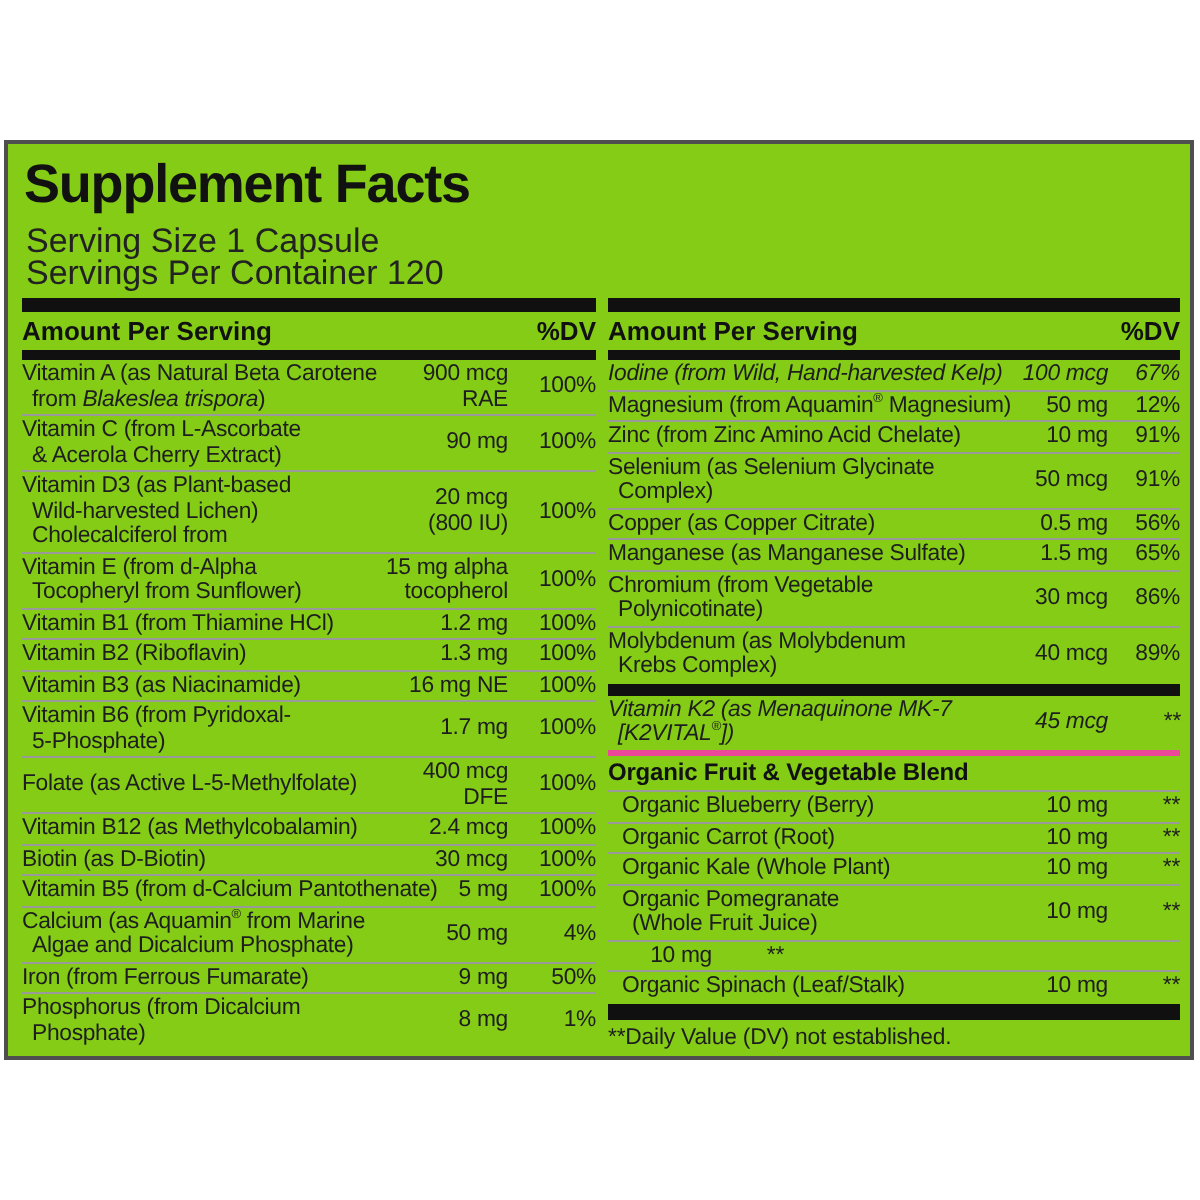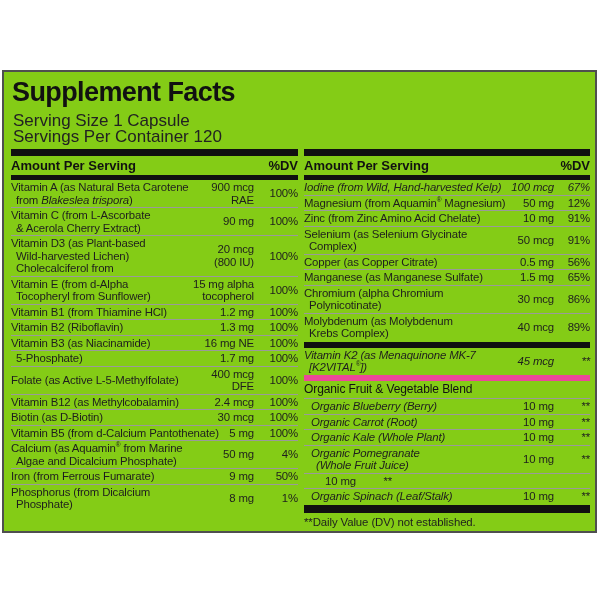--- a/index.html
+++ b/index.html
@@ -37,28 +37,28 @@
     display:flex;align-items:center;
     border-top:1px solid #9a9a9a;
     padding:1px 0 1px 0;
     font-size:11.4px;line-height:12.5px;letter-spacing:-0.15px;
   }
   .row.no-sep, .section-head.no-sep{border-top:0;font-style:italic;}
   #left-rows > .row:first-child{border-top:0;}
   .name{flex:1 1 auto;min-width:0;}
   .name div{white-space:nowrap;}
   .name .cont{padding-left:5px;}
-  .row.indent .name{padding-left:7px;font-style:italic;}
+  .row.indent .name{padding-left:7px;}
   .amount{flex:0 0 auto;min-width:52px;text-align:right;white-space:nowrap;}
   .amount div{white-space:nowrap;}
   .col-left .dv{flex:0 0 44px;width:44px;text-align:right;white-space:nowrap;}
   .col-right .dv{flex:0 0 36px;width:36px;text-align:right;white-space:nowrap;}
   .section-head{
-    border-top:6px solid #ec4899;
-    font-weight:normal;font-size:12px;line-height:13px;
+    border-top:3px solid #ec4899;
+    font-weight:bold;font-size:12px;line-height:13px;
     padding:2.5px 0 2px 0;letter-spacing:-0.1px;color:#111;
   }
   .footnote{font-size:11.4px;line-height:12.5px;padding:3px 0 1px 0;letter-spacing:-0.1px;}
   sup{font-size:6.5px;vertical-align:super;line-height:0;}
   i{}
 </style>
 </head>
 <body>
 
 <div class="label">
@@ -142,20 +142,21 @@
     <div class="name">
               <div>Vitamin B3 (as Niacinamide)</div>
             </div>
     <div class="amount">
               <div>16 mg NE</div>
             </div>
     <div class="dv">100%</div>
   </div>
           <div class="row">
     <div class="name">
+              <div>Vitamin B6 (from Pyridoxal-</div>
               <div class="cont">5-Phosphate)</div>
             </div>
     <div class="amount">
               <div>1.7 mg</div>
             </div>
     <div class="dv">100%</div>
   </div>
           <div class="row">
     <div class="name">
               <div>Folate (as Active L-5-Methylfolate)</div>
@@ -285,21 +286,21 @@
     <div class="name">
               <div>Manganese (as Manganese Sulfate)</div>
             </div>
     <div class="amount">
               <div>1.5 mg</div>
             </div>
     <div class="dv">65%</div>
   </div>
           <div class="row">
     <div class="name">
-              <div>Chromium (alpha Chromium</div>
+              <div>Chromium (from Vegetable</div>
               <div class="cont">Polynicotinate)</div>
             </div>
     <div class="amount">
               <div>30 mcg</div>
             </div>
     <div class="dv">86%</div>
   </div>
           <div class="row">
     <div class="name">
               <div>Molybdenum (as Molybdenum</div>

